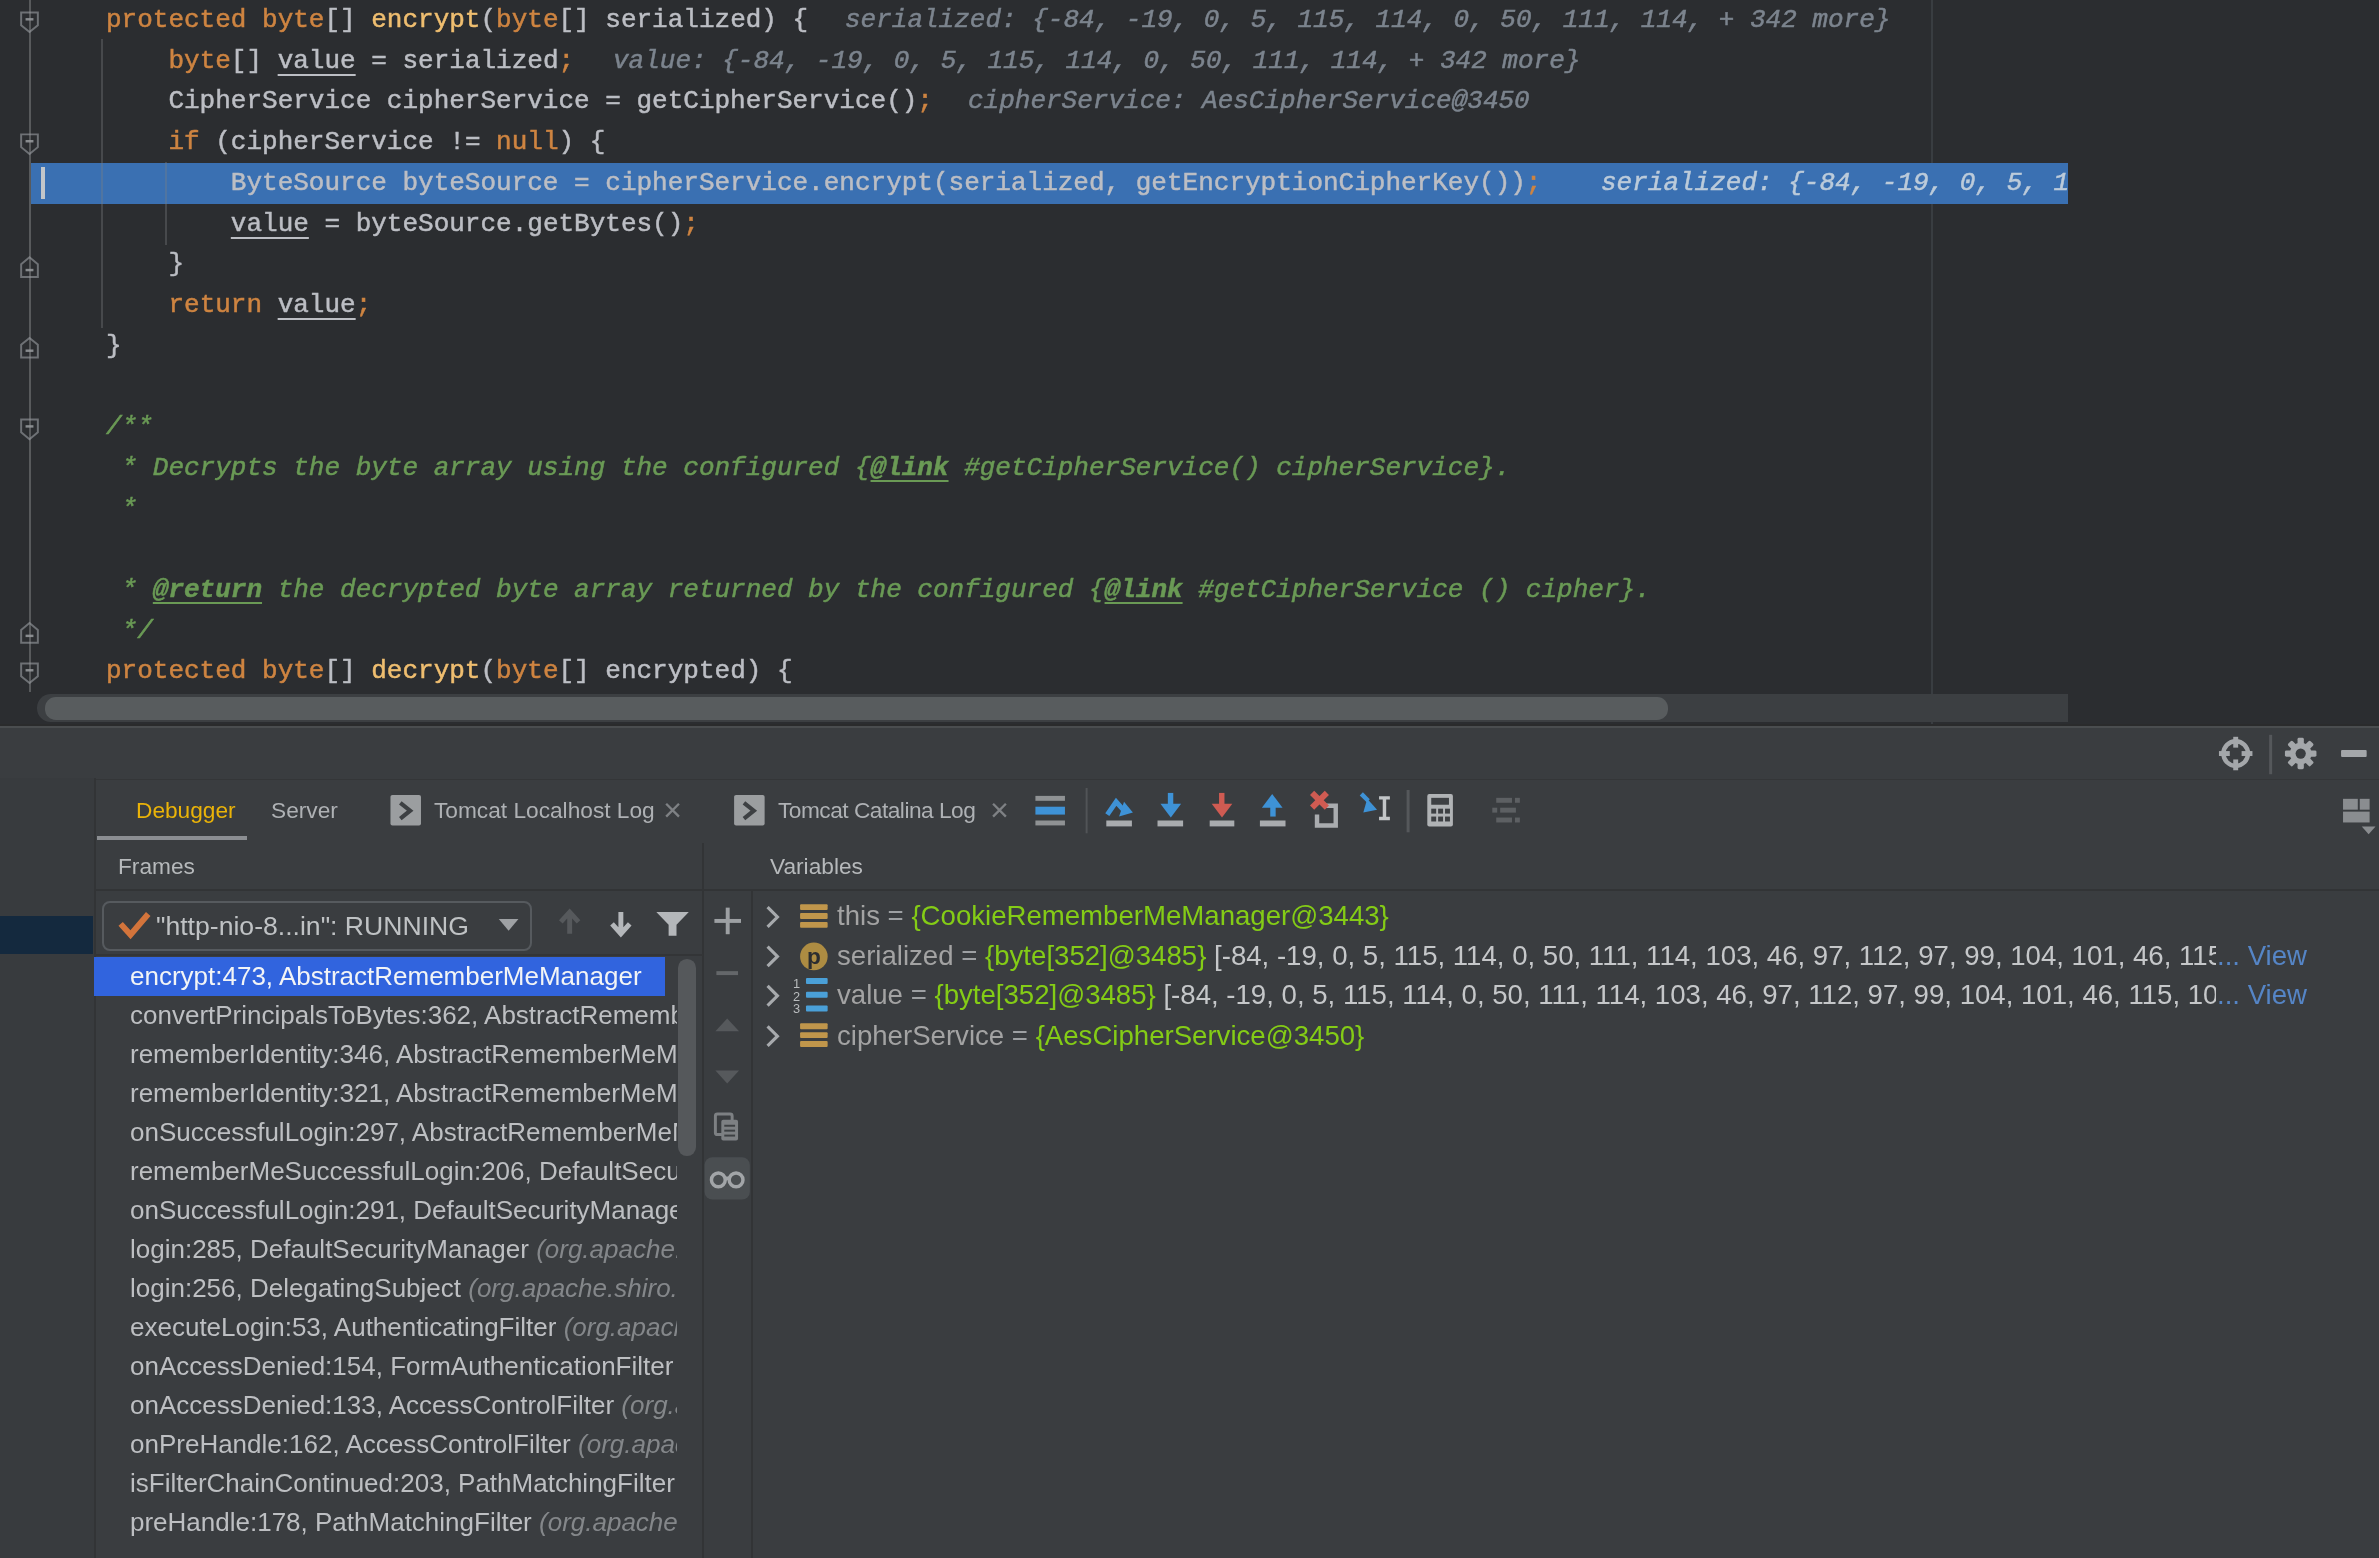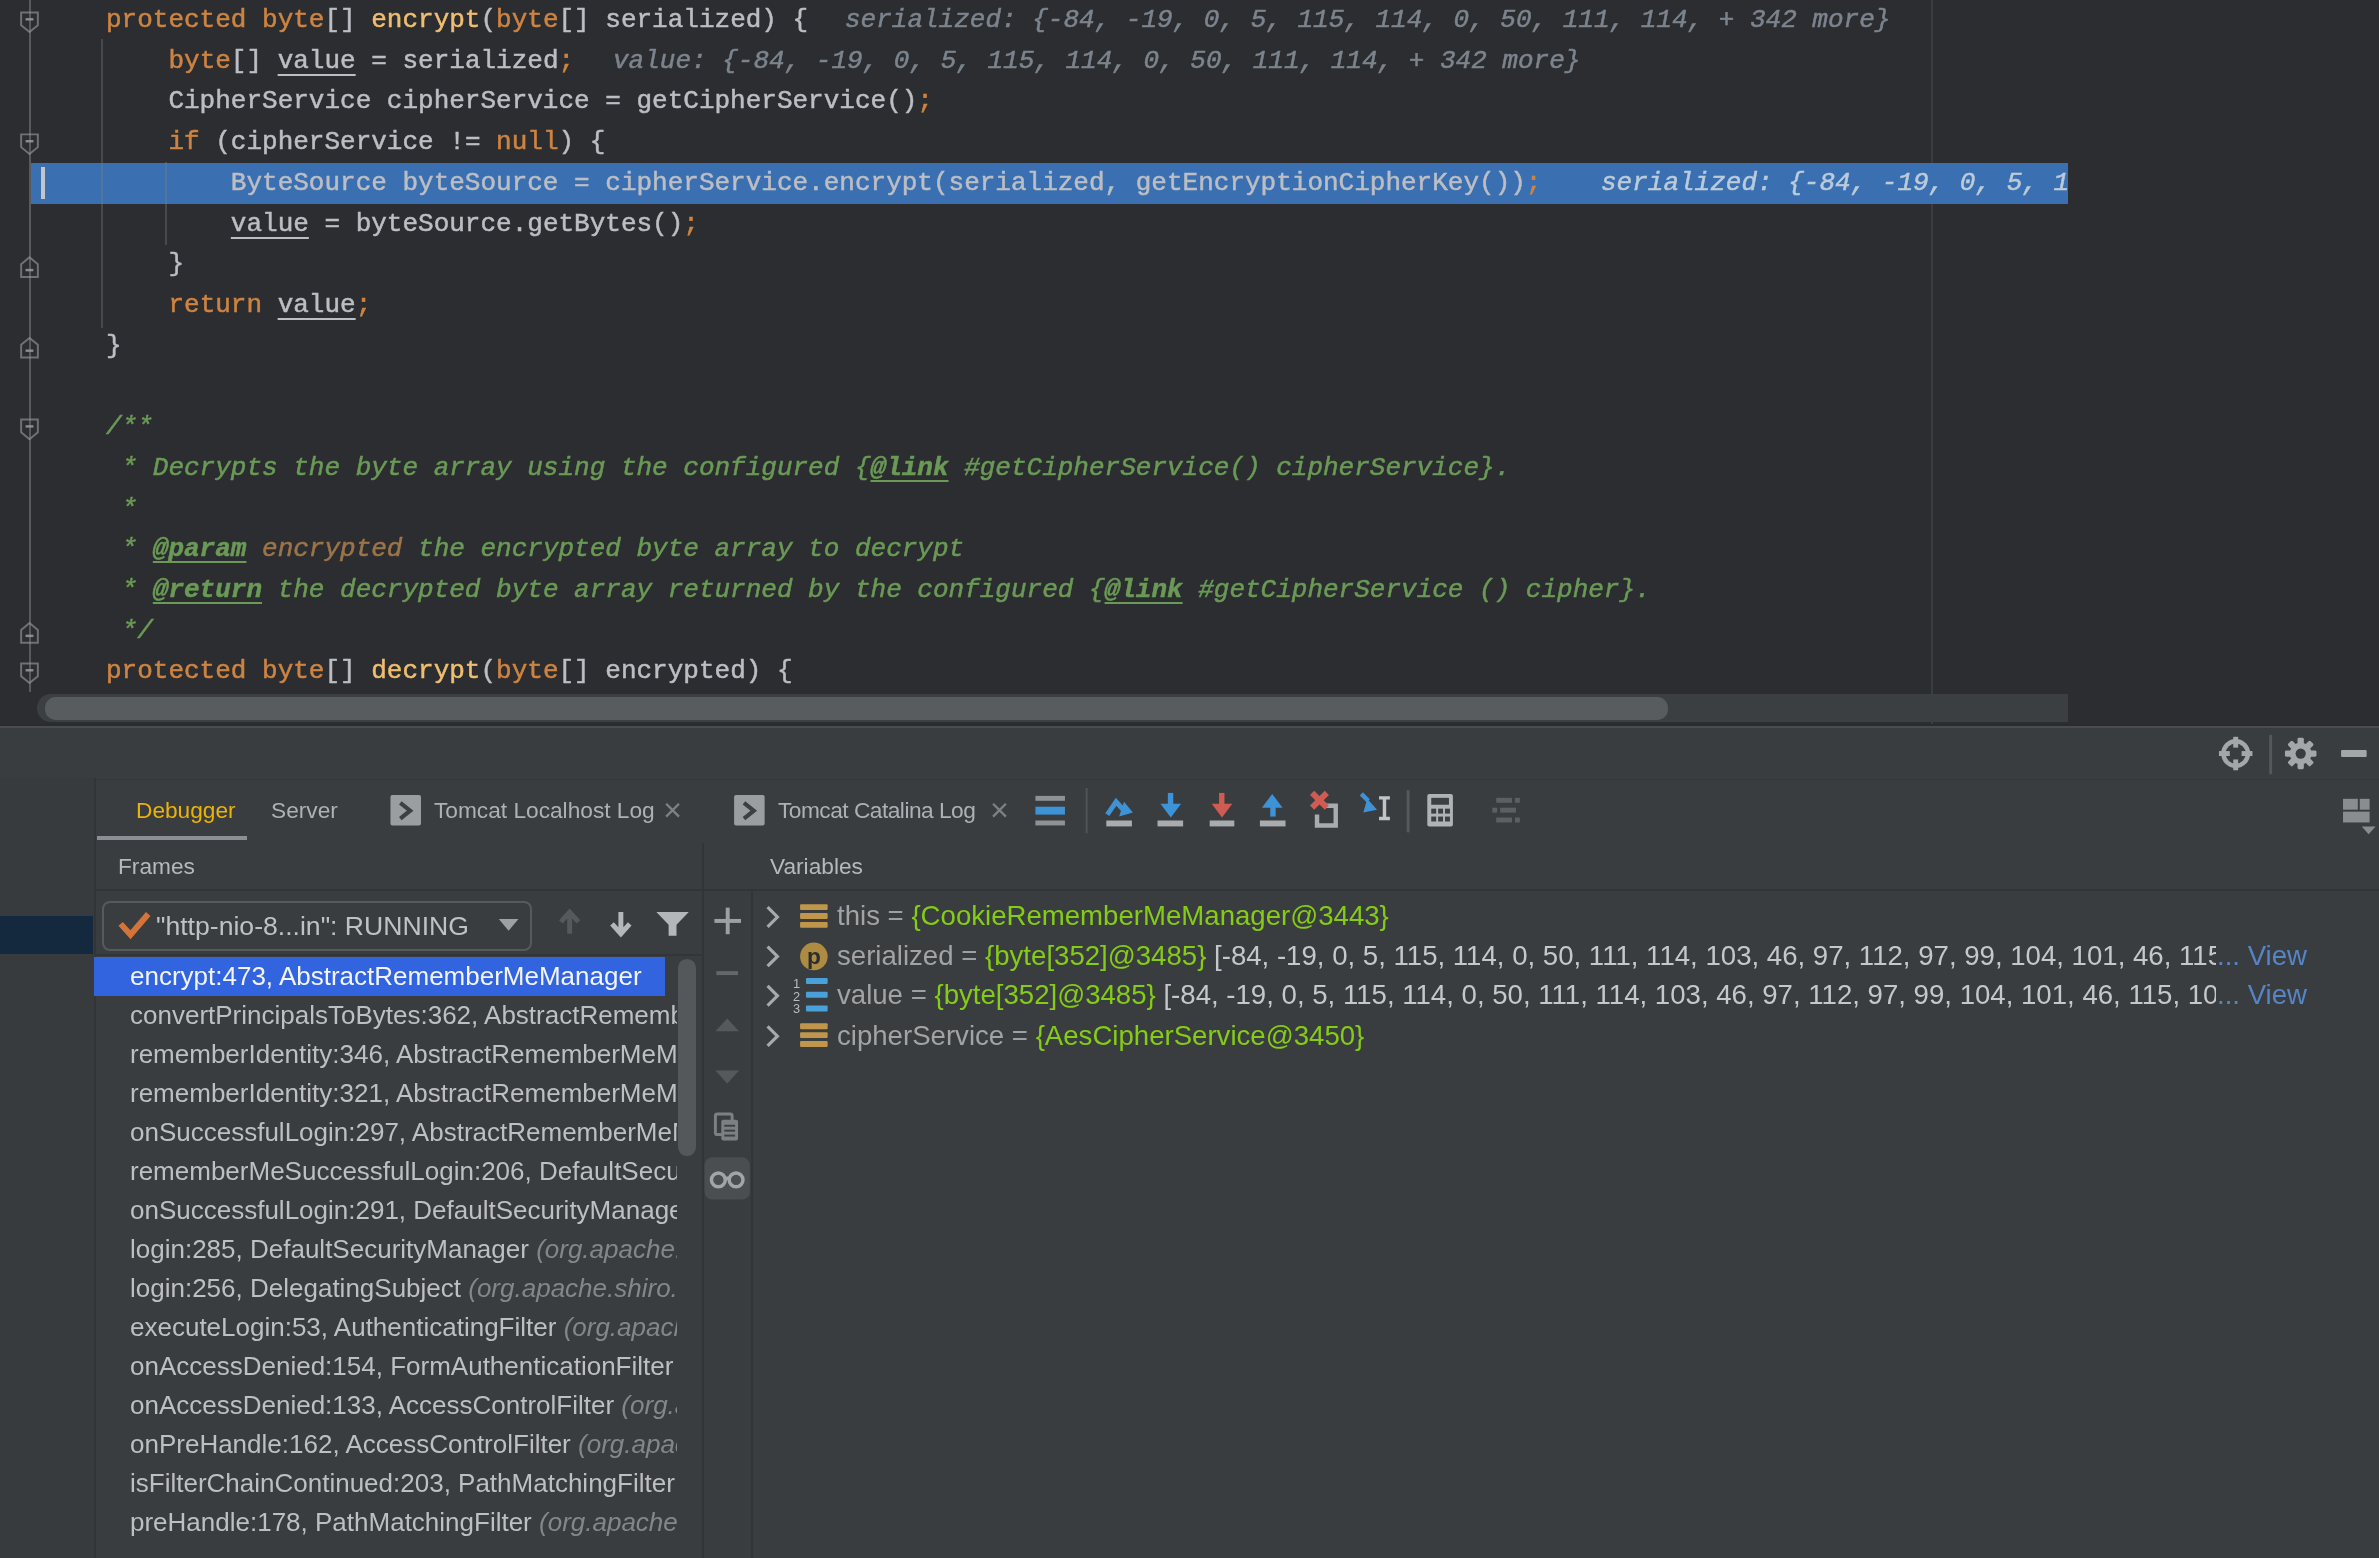--- a/index.html
+++ b/index.html
@@ -53,27 +53,27 @@
   <div class="cl" style="top:81px;">    CipherService cipherService = getCipherService()<span class="kw">;</span></div>
   <div class="cl" style="top:163px;">        ByteSource byteSource = cipherService.encrypt(serialized, getEncryptionCipherKey())<span class="kw">;</span></div>
   <div class="cl" style="top:122px;">    <span class="kw">if</span> (cipherService != <span class="kw">null</span>) {</div>
   <div class="cl" style="top:204px;">        <span class="un">value</span> = byteSource.getBytes()<span class="kw">;</span></div>
   <div class="cl" style="top:244px;">    }</div>
   <div class="cl" style="top:285px;">    <span class="kw">return</span> <span class="un">value</span><span class="kw">;</span></div>
   <div class="cl" style="top:326px;">}</div>
   <div class="cl doc" style="top:407px;">/**</div>
   <div class="cl doc" style="top:448px;"> * Decrypts the byte array using the configured {<span class="doctag">@link</span> #getCipherService() cipherService}.</div>
   <div class="cl doc" style="top:489px;"> *</div>
-  <div class="cl doc" style="top:529px;"> * <span class="doctag">@param</span><span class="docval"> encrypted</span> the encrypted byte array to decrypt</div>
   <div class="cl doc" style="top:570px;"> * <span class="doctag">@return</span> the decrypted byte array returned by the configured {<span class="doctag">@link</span> #getCipherService () cipher}.</div>
   <div class="cl doc" style="top:611px;"> */</div>
   <div class="cl" style="top:651px;"><span class="kw">protected byte</span>[] <span class="mtd">decrypt</span>(<span class="kw">byte</span>[] encrypted) {</div>
 
   <div class="hint" style="left:845px;top:0px;">serialized: {-84, -19, 0, 5, 115, 114, 0, 50, 111, 114, + 342 more}</div>
   <div class="hint" style="left:613px;top:41px;">value: {-84, -19, 0, 5, 115, 114, 0, 50, 111, 114, + 342 more}</div>
+  <div class="hint" style="left:968px;top:81px;">cipherService: AesCipherService@3450</div>
   <div class="hint hintsel" style="left:1601px;top:163px;">serialized: {-84, -19, 0, 5, 115, 114, 0, 50, 111,</div>
 
   <svg class="abs" style="left:0;top:0;" width="59" height="724" viewBox="0 0 60 735">
     <g fill="#2B2D30" stroke="#6E7175" stroke-width="2">
       <path d="M21.5 12 h17 v13 l-8.5 7 -8.5 -7 z"></path>
       <path d="M21.5 136 h17 v13 l-8.5 7 -8.5 -7 z"></path>
       <path d="M21.5 281 h17 v-13 l-8.5 -7 -8.5 7 z"></path>
       <path d="M21.5 363 h17 v-13 l-8.5 -7 -8.5 7 z"></path>
       <path d="M21.5 426 h17 v13 l-8.5 7 -8.5 -7 z"></path>
       <path d="M21.5 653 h17 v-13 l-8.5 -7 -8.5 7 z"></path>

